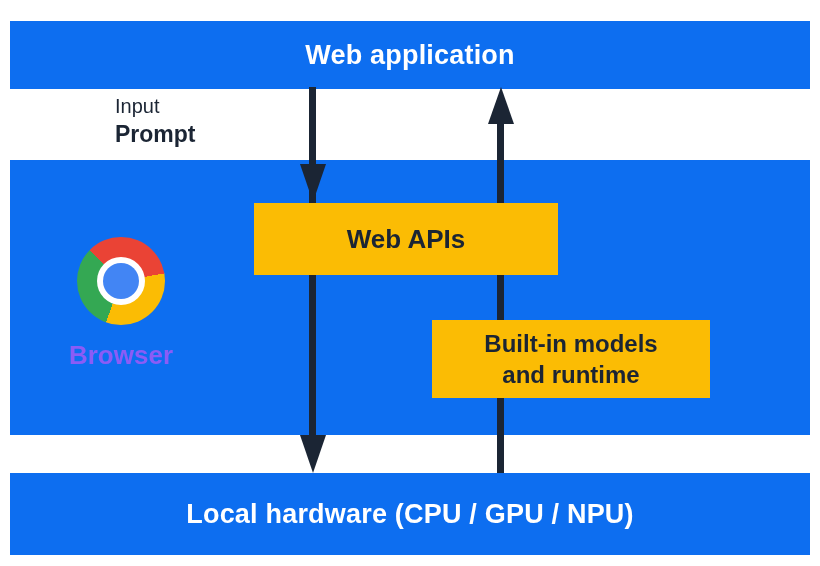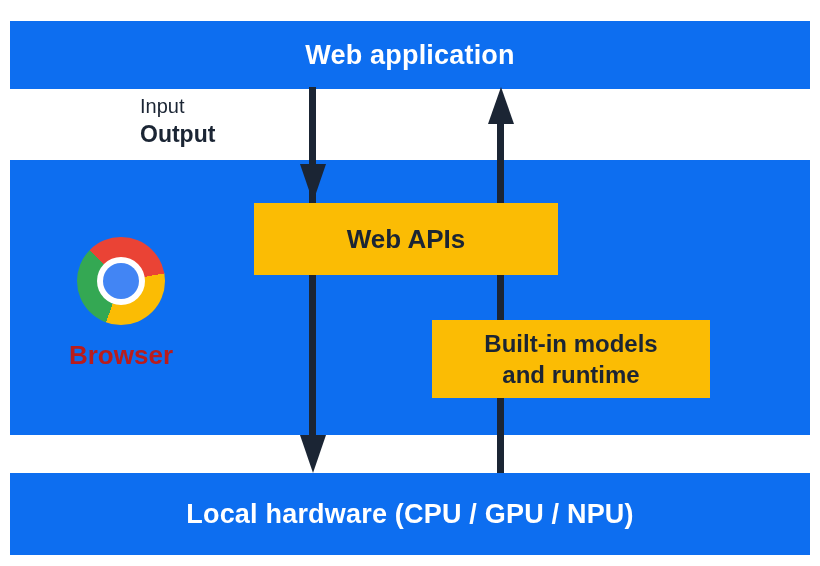--- a/index.html
+++ b/index.html
@@ -34,21 +34,21 @@
     justify-content: center;
     color: #ffffff;
     font-size: 27px;
     font-weight: 700;
     letter-spacing: 0.2px;
   }
   
   .io-label { position: absolute; z-index: 4; color: #1b2534; }
   .io-label .io-title { font-size: 20px; font-weight: 400; line-height: 26px; }
   .io-label .io-value { font-size: 23px; font-weight: 700; line-height: 30px; }
-  .io-input  { left: 115px; top: 93px; text-align: left; margin-left: 25px; }
+  .io-input  { left: 115px; top: 93px; text-align: left; }
   .io-output { right: 52px; top: 93px; text-align: right; }
   
   .vline {
     position: absolute;
     width: 7px;
     background: #1b2534;
     z-index: 2;
   }
   .down-line { left: 309px; top: 87px;  height: 349px; }
   .up-line   { left: 497px; top: 122px; height: 351px; }
@@ -110,38 +110,38 @@
     position: absolute;
     inset: 26px;
     background: #4285f4;
     border-radius: 50%;
   }
   .browser-label {
     position: absolute;
     left: 21px; top: 340px;
     width: 200px;
     text-align: center;
-    color: #b91c1c;
+    color: #8b5cf6;
     font-size: 26px;
     font-weight: 700;
     z-index: 3;
   }
 </style>
 </head>
 <body>
 
 <div class="canvas">
 
   <div class="blue-panel top-bar">
     <div class="bar-label">Web application</div>
   </div>
 
   <div class="io-label io-input">
     <div class="io-title">Input</div>
-    <div class="io-value">Output</div>
+    <div class="io-value">Prompt</div>
   </div>
 
   <div class="blue-panel main-panel"></div>
 
   <div class="vline down-line"></div>
   <div class="arrowhead ah-down ah-down-mid"></div>
   <div class="arrowhead ah-down ah-down-bottom"></div>
   <div class="vline up-line"></div>
   <div class="arrowhead ah-up ah-up-top"></div>
 

